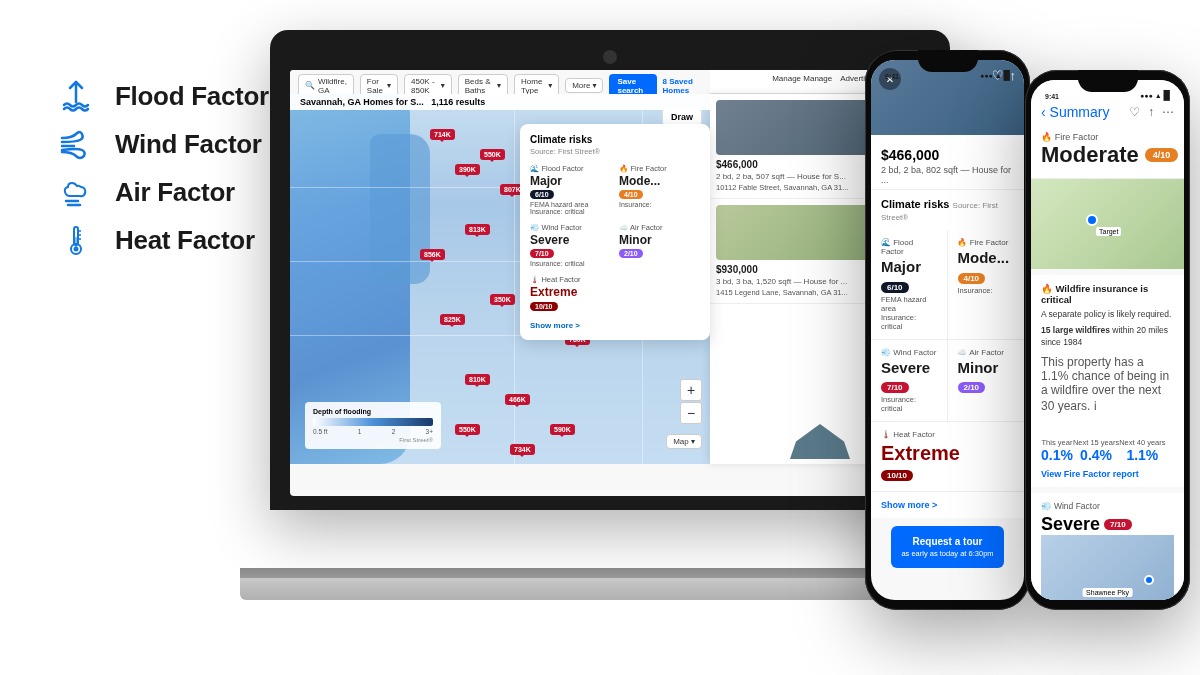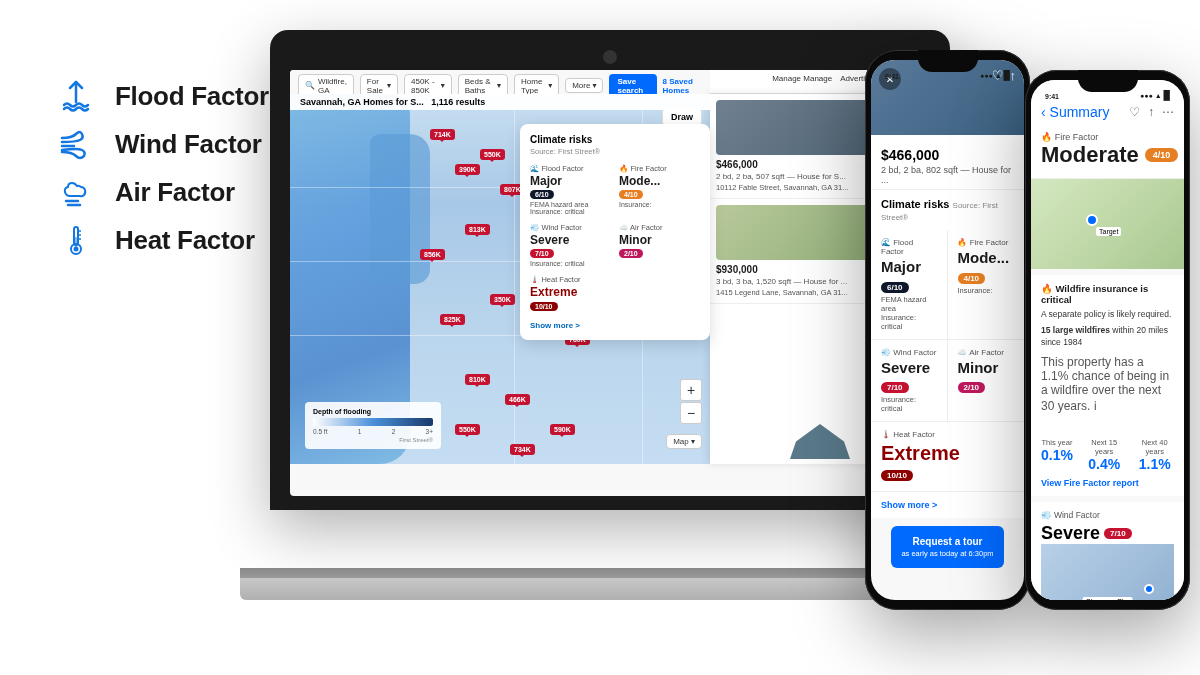--- a/index.html
+++ b/index.html
@@ -252,21 +252,21 @@
       border-radius: 10px;
       font-size: 7px;
       font-weight: 700;
       color: white;
       margin: 2px 0;
     }
 
     .badge-major { background: #0f172a; }
     .badge-moderate { background: #e67e22; }
     .badge-severe { background: #c41230; }
-    .badge-minor { background: #be185d; text-align: right; }
+    .badge-minor { background: #8b5cf6; text-align: right; }
 
     .risk-note {
       font-size: 7px;
       color: #555;
     }
 
     .show-more {
       color: #0068be;
       font-size: 8px;
       font-weight: 600;
@@ -664,21 +664,21 @@
     }
 
     .ph2-chance-label {
       font-size: 12px;
       color: #555;
       margin: 6px 0 3px;
     }
 
     .ph2-stat-row {
       display: flex;
-      gap: 12px;
+      gap: 0;
       margin-top: 24px;
     }
 
     .ph2-stat {
       text-align: center;
     }
 
     .ph2-stat-period {
       font-size: 7.5px;
       color: #555;

